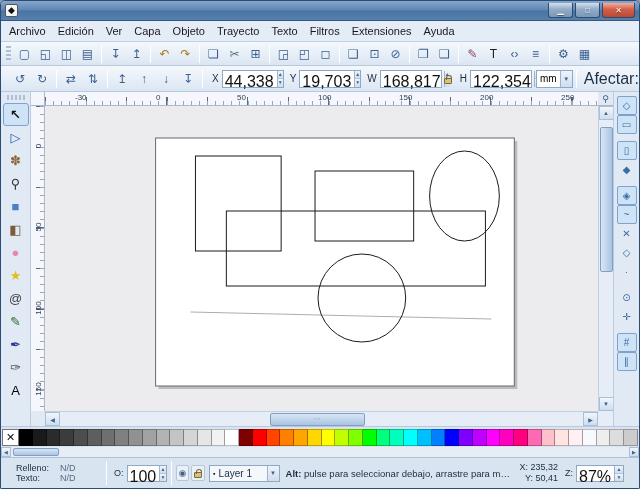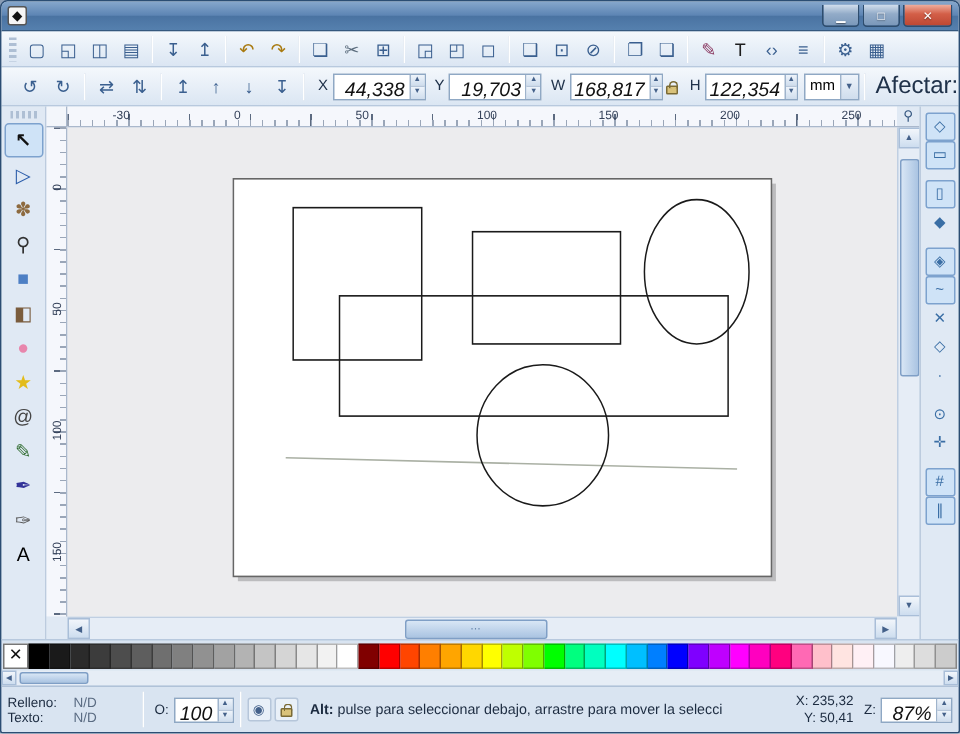--- a/index.html
+++ b/index.html
@@ -37,21 +37,21 @@
   .hgrip{ height:5px; width:18px; margin:3px auto;
     background:repeating-linear-gradient(to right,#aebfd4 0 2px,transparent 2px 4px);}
   .tb-btn{ width:21px; height:21px; flex:0 0 auto; display:flex; align-items:center; justify-content:center;
     font-size:12px; color:#3a5f8f; border-radius:2px;}
   .tb-sep{ width:1px; height:18px; background:#b4c5da; border-right:1px solid #fff; margin:0 3px; flex:0 0 auto;}
   .row{ display:flex; align-items:center; }
   #opt-buttons .tb-btn{ width:22px; height:22px; font-size:12px; }
   .opt-label{ font-size:10px; color:#20324a; margin:0 3px 0 6px; }
   .spinbox{ display:flex; align-items:stretch; height:18px; background:#fff; border:1px solid #8fa8c4; width:62px;}
   .spinbox.small{ width:46px; height:17px;}
-  .spin-value{ flex:1; font-size:13px; padding:2px 3px 0 2px; text-align:right; white-space:nowrap; color:#111;font-style:italic;}
+  .spin-value{ flex:1; font-size:16px; padding:2px 3px 0 2px; text-align:right; white-space:nowrap; color:#111;}
   .spin{ display:flex; flex-direction:column; width:10px; border-left:1px solid #9fb4cc; }
   .spin span{ flex:1; font-size:5px; line-height:7px; text-align:center; color:#44618a;
     background:linear-gradient(#eef4fb,#cfdded);}
   .spin span:first-child{ border-bottom:1px solid #b6c6da;}
   .combo{ display:flex; align-items:center; height:18px; background:#fff; border:1px solid #8fa8c4;
     font-size:10px; padding-left:3px; margin-left:4px;}
   .combo-btn{ width:12px; align-self:stretch; margin-left:3px; background:linear-gradient(#eef4fb,#cfdded);
     border-left:1px solid #9fb4cc; font-size:6px; display:flex; align-items:center; justify-content:center; color:#44618a;}
   .affect-label{ font-size:16px; color:#20324a; margin:0 4px; }
   .lock{ width:8px; height:6px; background:#d9c27a; border:1px solid #7a6a35; border-radius:1px;
@@ -114,21 +114,21 @@
   .swatch{ flex:1 1 auto; border-right:1px solid rgba(0,0,0,.35); border-top:1px solid rgba(0,0,0,.25);
     border-bottom:1px solid rgba(0,0,0,.25);}
   .palette-scroll{ height:10px; flex:0 0 10px; background:#e6edf6; display:flex; align-items:center;}
   .palette-scroll .scroll-btn.small{ width:10px; height:10px; font-size:5px;}
   .pthumb{ width:46px; height:8px; margin-left:2px; border:1px solid #7f9fc6; border-radius:2px;
     background:linear-gradient(#d8e6f5,#aac4e2);}
   .pspacer{ flex:1;}
 
   
   .statusbar{ height:31px; flex:0 0 31px; background:#d9e4f1; border-top:1px solid #b0c2d8;
-    display:flex; align-items:center; padding:0 4px; font-size:10px; color:#1c2b40;}
+    display:flex; align-items:center; padding:0 15px; font-size:10px; color:#1c2b40;}
   .fs-block{ width:86px; flex:0 0 auto; line-height:10px;}
   .fs-row{ display:flex; }
   .fs-label{ font-size:9px; width:44px;}
   .fs-value{ font-size:9px; color:#5a6b82;}
   .sb-sep{ width:1px; align-self:stretch; margin:3px 4px; background:#b4c5da; border-right:1px solid #fff;}
   .sb-label{ font-size:9px; margin:0 3px; }
   .sb-icon-btn{ width:16px; height:16px; display:flex; align-items:center; justify-content:center;
     font-size:9px; color:#44618a; border:1px solid #b6c6da; border-radius:2px; background:#e9f0f8; margin-right:2px;}
   .combo.layer{ width:84px; height:17px; background:#f4f8fc; margin-left:2px;}
   .bullet{ font-size:7px; margin-right:3px; color:#111;}
@@ -144,20 +144,32 @@
 
   <div class="titlebar">
     <span class="app-icon">◆</span>
     <div class="win-buttons" id="win-buttons">
         <div class="win-btn">▁</div>
         <div class="win-btn">□</div>
         <div class="win-btn close">✕</div>
       </div>
   </div>
 
+  <div class="menubar" id="menubar">
+      <div class="menu-item">Archivo</div>
+      <div class="menu-item">Edición</div>
+      <div class="menu-item">Ver</div>
+      <div class="menu-item">Capa</div>
+      <div class="menu-item">Objeto</div>
+      <div class="menu-item">Trayecto</div>
+      <div class="menu-item">Texto</div>
+      <div class="menu-item">Filtros</div>
+      <div class="menu-item">Extensiones</div>
+      <div class="menu-item">Ayuda</div>
+    </div>
 
   <div class="toolbar" id="commands">
     <div class="vgrip"></div>
   <div class="tb-btn">▢</div>
       <div class="tb-btn">◱</div>
       <div class="tb-btn">◫</div>
       <div class="tb-btn">▤</div>
       <div class="tb-sep"></div>
       <div class="tb-btn">↧</div>
       <div class="tb-btn">↥</div>
@@ -409,20 +421,25 @@
       <div class="spin">
           <span>▲</span>
           <span>▼</span>
         </div>
     </div>
     <div class="sb-sep"></div>
     <div class="sb-icon-btn">◉</div>
     <div class="sb-icon-btn">
         <span class="lock"></span>
       </div>
+    <div class="combo layer">
+      <span class="bullet">▪</span>
+      <span>Layer 1</span>
+      <span class="combo-btn" style="margin-left:auto">▼</span>
+    </div>
     <div class="sb-message"><b>Alt:</b>&nbsp;<span>pulse para seleccionar debajo, arrastre para mover la selecci</span></div>
     <div class="coords">
       <div><span>X:</span> <span>235,32</span></div>
       <div><span>Y:</span> <span>50,41</span></div>
     </div>
     <span class="sb-label">Z:</span>
     <div class="spinbox small" style="width:48px">
       <span class="spin-value">87%</span>
       <div class="spin">
           <span>▲</span>

